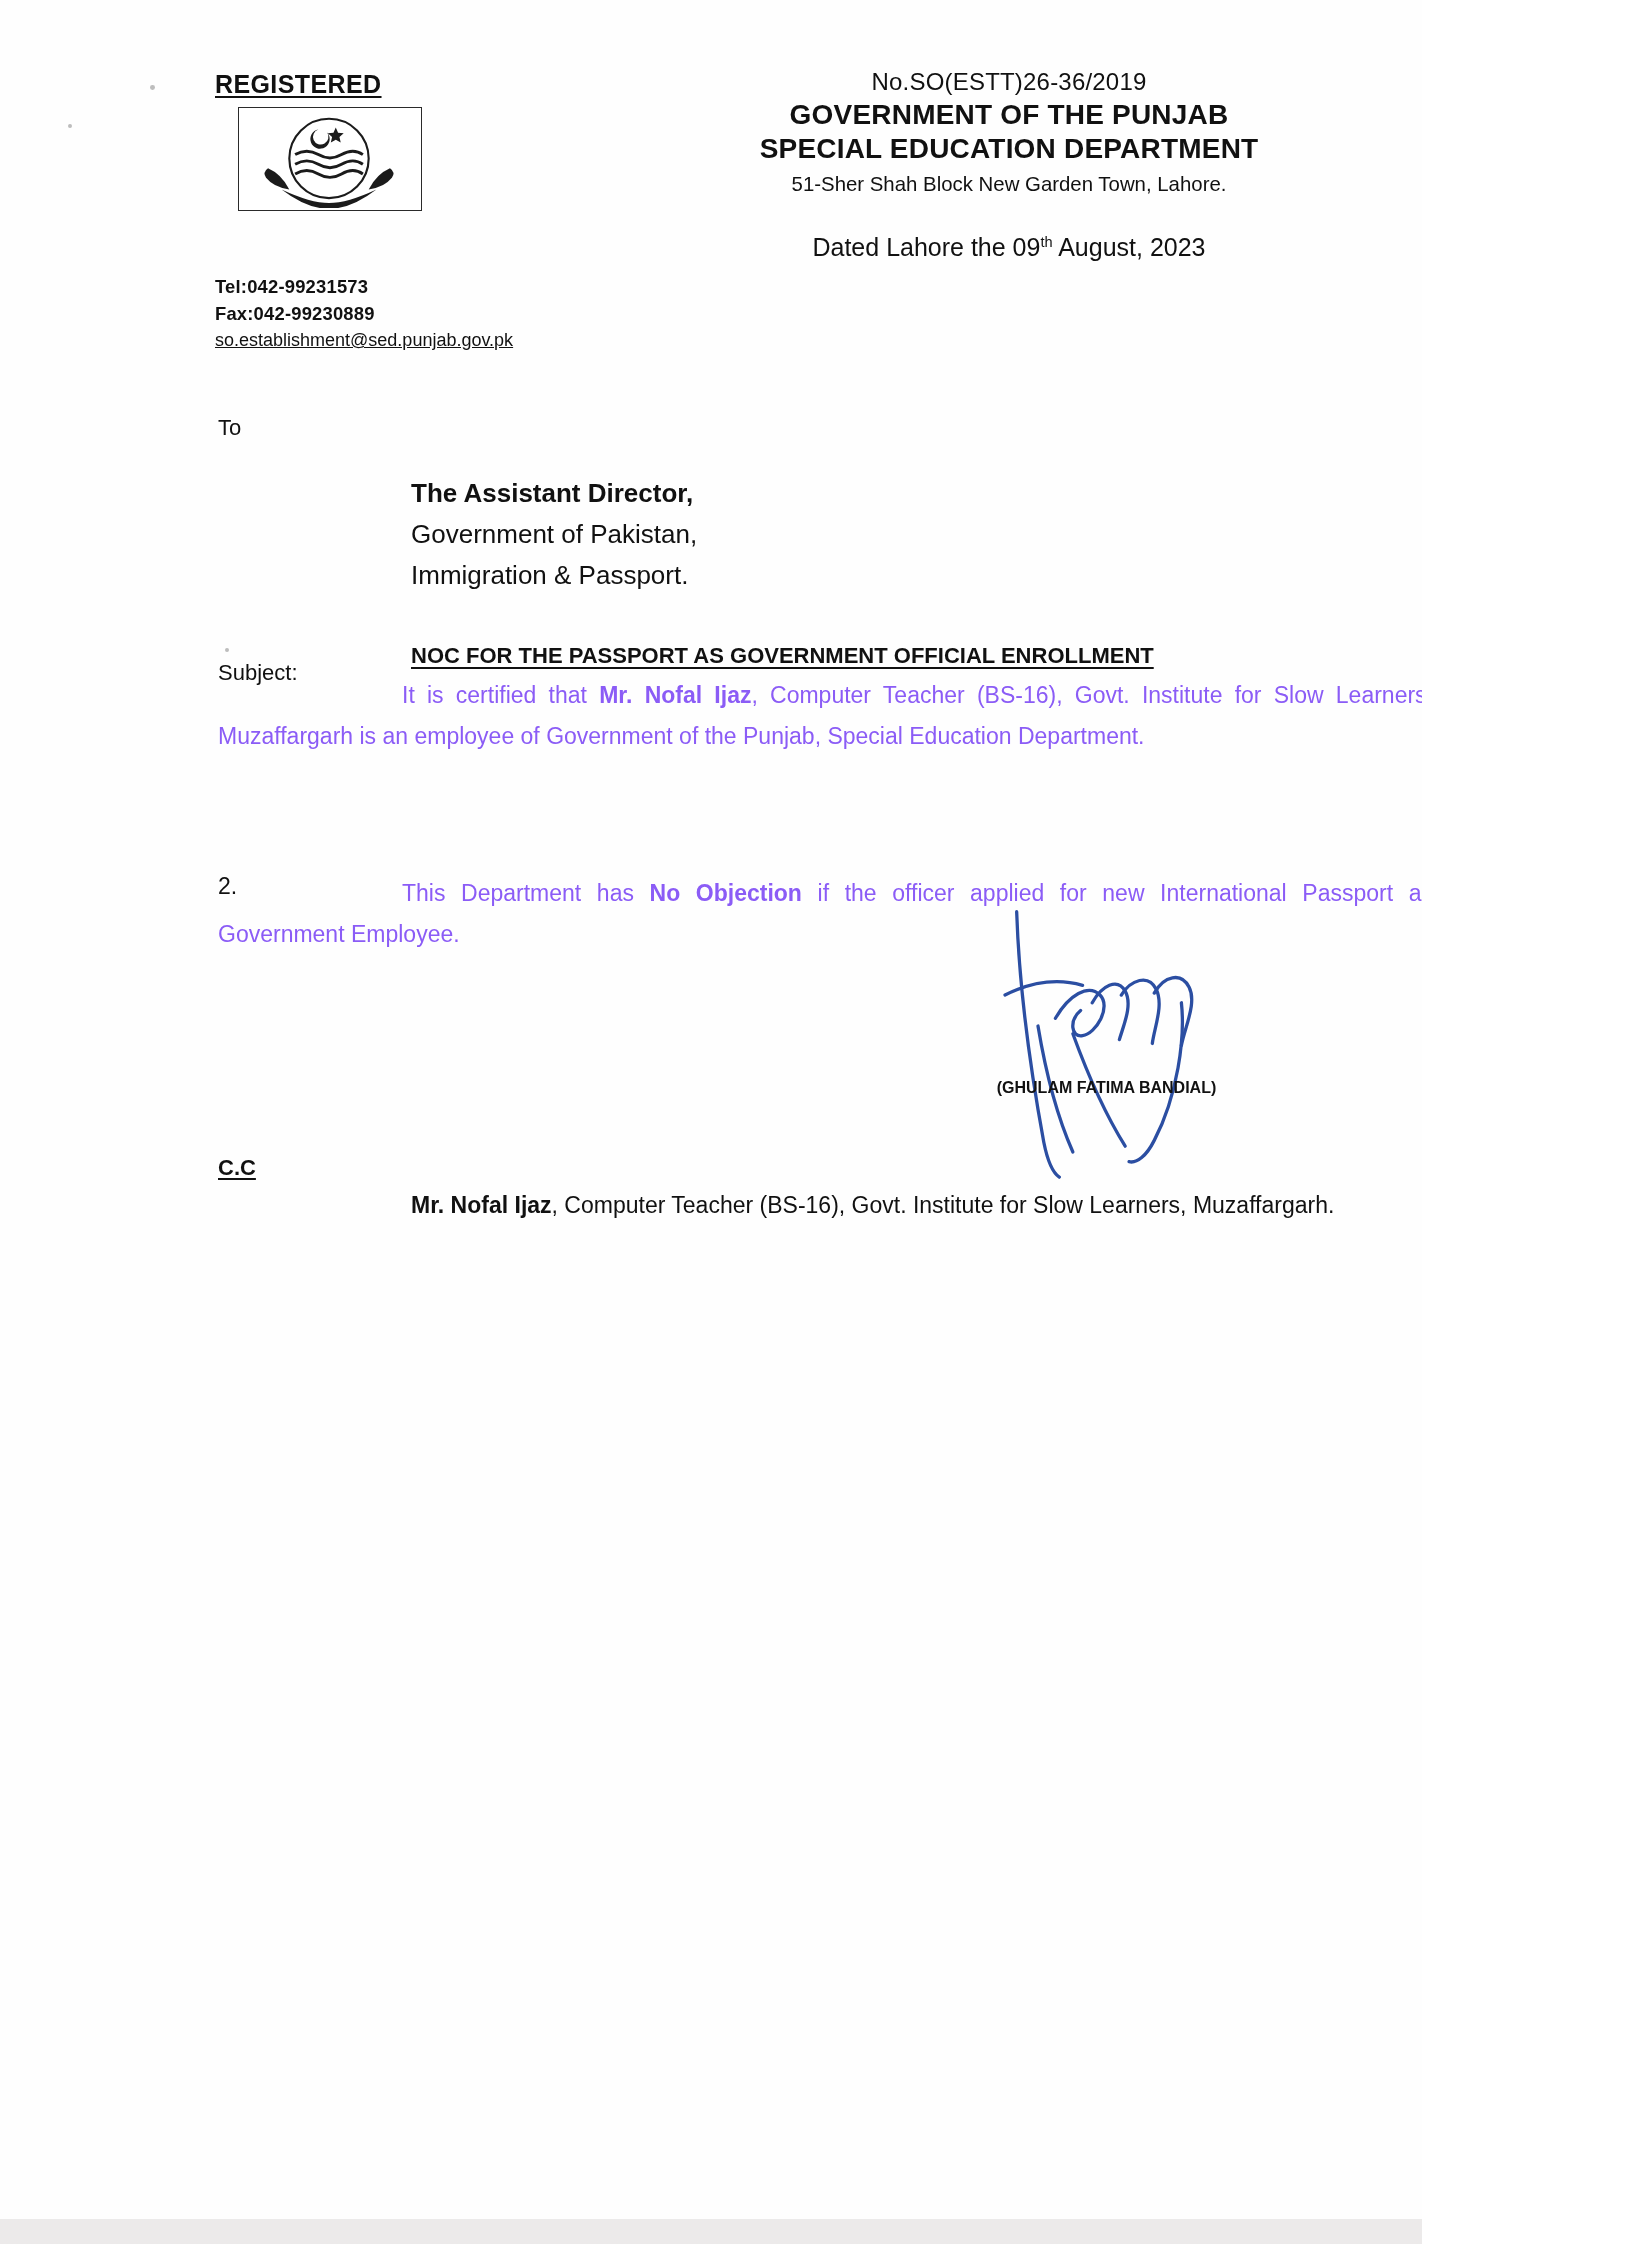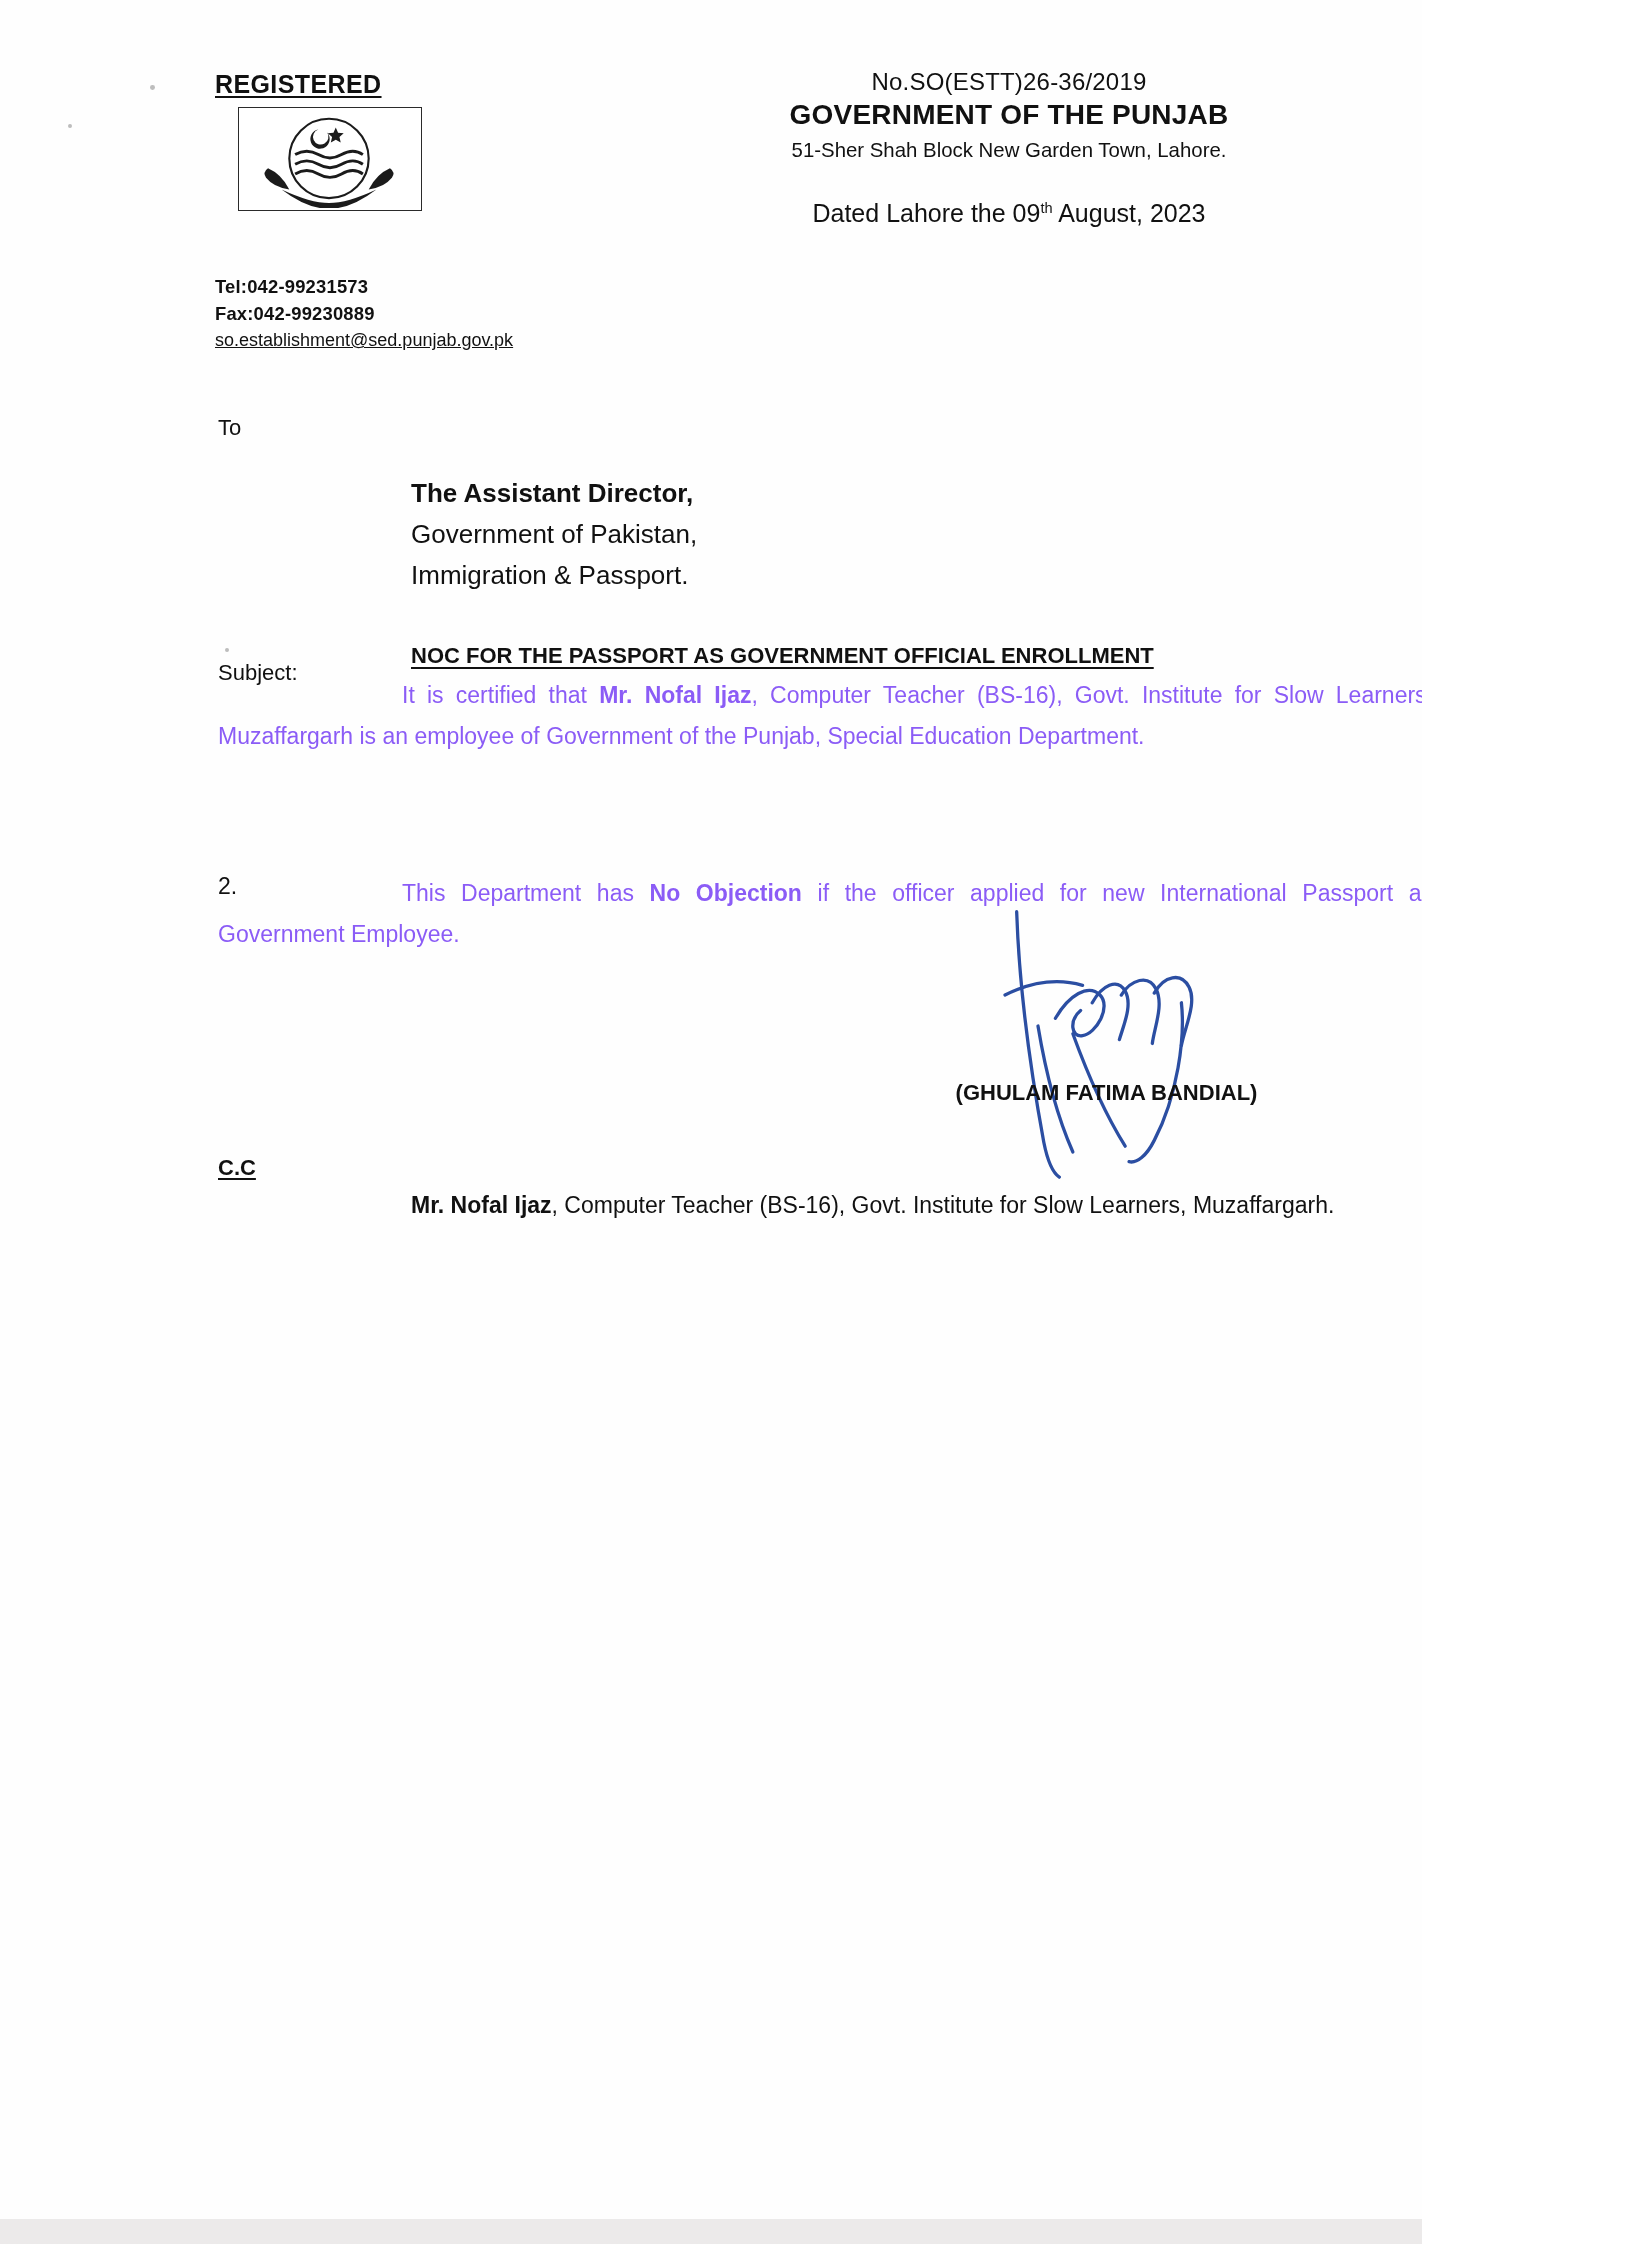--- a/index.html
+++ b/index.html
@@ -185,21 +185,21 @@
     width: 1215px;
     text-indent: 184px;
   }
 
   .sign-block {
     position: absolute;
     left: 835px;
     top: 1075px;
     width: 543px;
     text-align: center;
-    font-size: 22px;
+    font-size: 16px;
     font-weight: bold;
     line-height: 1.65;
   }
 
   .cc-label {
     position: absolute;
     left: 218px;
     top: 1155px;
     font-size: 22px;
     font-weight: bold;
@@ -260,20 +260,21 @@
 
   <div class="contact">
     <div>Tel:042-99231573</div>
     <div>Fax:042-99230889</div>
     <div class="email">so.establishment@sed.punjab.gov.pk</div>
   </div>
 
   <div class="hdr-center">
     <div class="hdr-no">No.SO(ESTT)26-36/2019</div>
     <div class="hdr-gov">GOVERNMENT OF THE PUNJAB</div>
+    <div class="hdr-dept">SPECIAL EDUCATION DEPARTMENT</div>
     <div class="hdr-addr">51-Sher Shah Block New Garden Town, Lahore.</div>
     <div class="hdr-date">
       <span>Dated Lahore the 09</span><sup>th</sup><span> August, 2023</span>
     </div>
   </div>
 
   <div class="to-label">To</div>
   <div class="addressee">
     <div class="l1">The Assistant Director,</div>
     <div>Government of Pakistan,</div>

